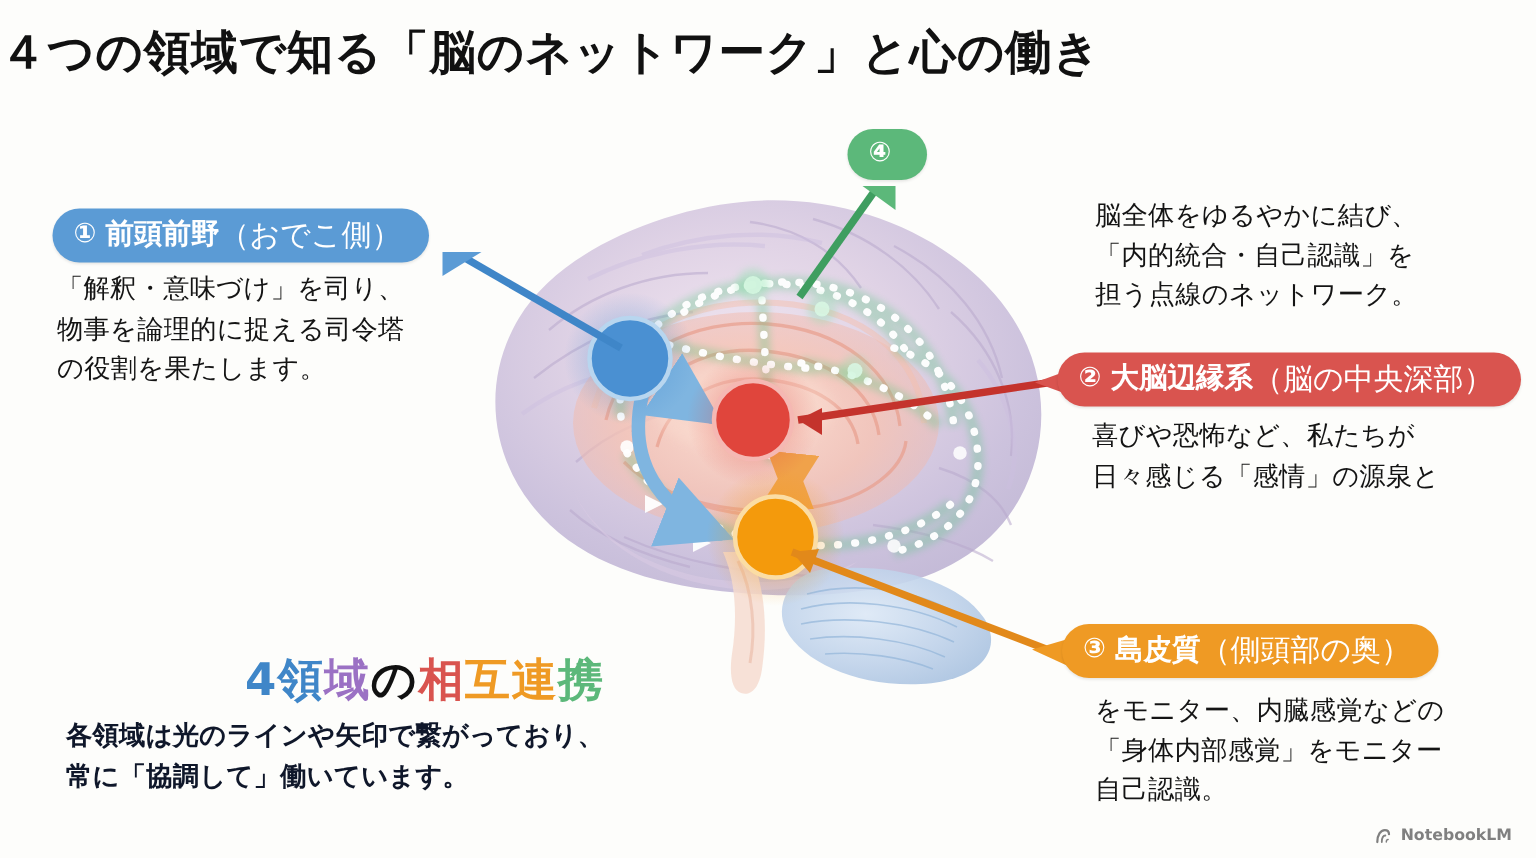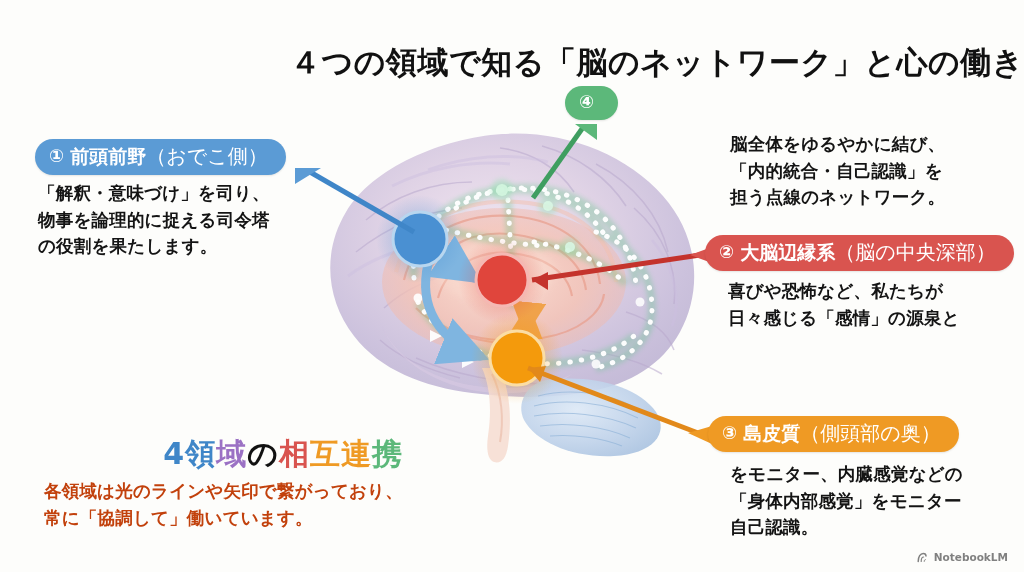--- a/index.html
+++ b/index.html
@@ -6,24 +6,23 @@
   body{
     width:1024px;height:572px;overflow:hidden;
     background:#fdfdfb;
     font-family:"DejaVu Sans","Liberation Sans",sans-serif;
     -webkit-font-smoothing:antialiased;
   }
   #stage{position:relative;width:1024px;height:572px;background:#fdfdfb;}
 
   
   .title{
-    position:absolute;left:0;top:14px;width:1024px;text-align:right;
+    position:absolute;left:0;top:14px;width:1024px;text-align:left;
     font-size:31px;font-weight:700;color:#111;letter-spacing:.5px;
     white-space:nowrap;
-    margin-top:28px;
   }
 
   
   .brain-wrap{position:absolute;left:296px;top:112px;width:436px;height:352px;}
   .brain-svg{position:absolute;left:0;top:0;width:436px;height:352px;}
 
   
   .pill{
     position:absolute;display:flex;align-items:center;
     border-radius:22px;color:#fff;font-weight:700;white-space:nowrap;
@@ -44,38 +43,38 @@
     border-top:16px solid #5b9bd5;border-right:26px solid transparent;}
   .tail-4{left:575px;top:124px;border-right:0 solid transparent;
     border-top:16px solid #5cb87a;border-left:22px solid transparent;}
   .tail-2{left:690px;top:247px;border-top:8px solid transparent;
     border-bottom:8px solid transparent;border-right:22px solid #d9544f;}
   .tail-3{left:688px;top:426px;border-top:7px solid transparent;
     border-bottom:11px solid transparent;border-right:24px solid #ef9a24;}
 
   
   .body-txt{
-    position:absolute;font-size:17.5px;font-weight:700;color:#141414;
+    position:absolute;font-size:17.5px;font-weight:400;color:#141414;
     line-height:1.52;letter-spacing:.2px;white-space:nowrap;
   }
   .txt-1{left:38px;top:180px;}
   .txt-4{left:730px;top:131px;}
   .txt-2{left:728px;top:278px;}
   .txt-3{left:730px;top:461px;}
 
   
   .summary{position:absolute;left:44px;top:437px;}
   .summary-head{
     font-size:30px;font-weight:700;line-height:1.1;white-space:nowrap;
     letter-spacing:1px;
     text-align:right;
   }
   .summary-head span{display:inline;}
   .summary-body{
-    margin-top:8px;font-size:17.5px;font-weight:700;color:#c2410c;
+    margin-top:8px;font-size:17.5px;font-weight:700;color:#0f172a;
     line-height:1.55;letter-spacing:.2px;white-space:nowrap;
   }
 
   
   .watermark{
     position:absolute;right:16px;bottom:9px;display:flex;align-items:center;
     gap:4px;color:#6b6b6b;font-size:10.5px;font-weight:700;opacity:.85;
   }
   .watermark svg{display:block;}
 </style>

